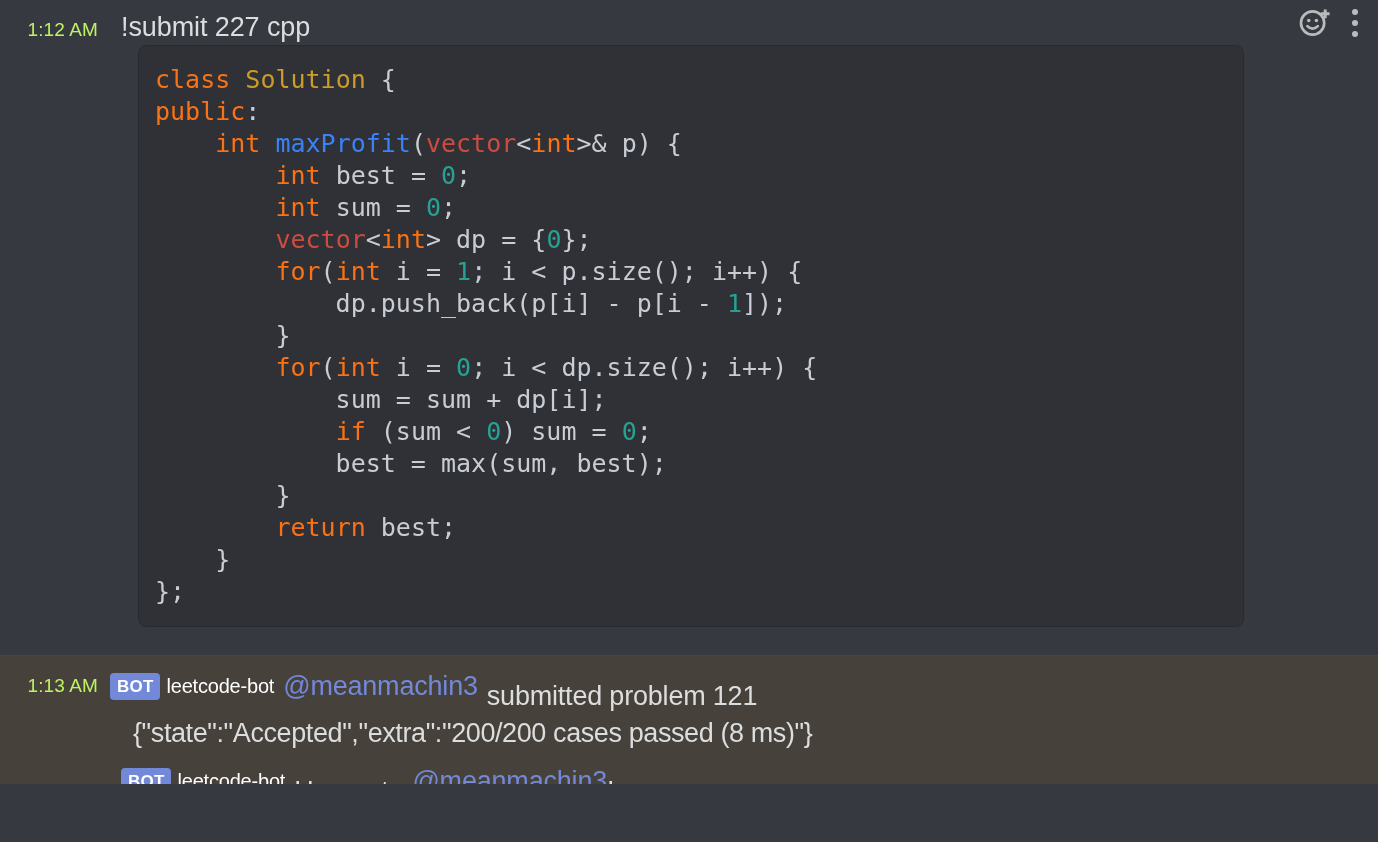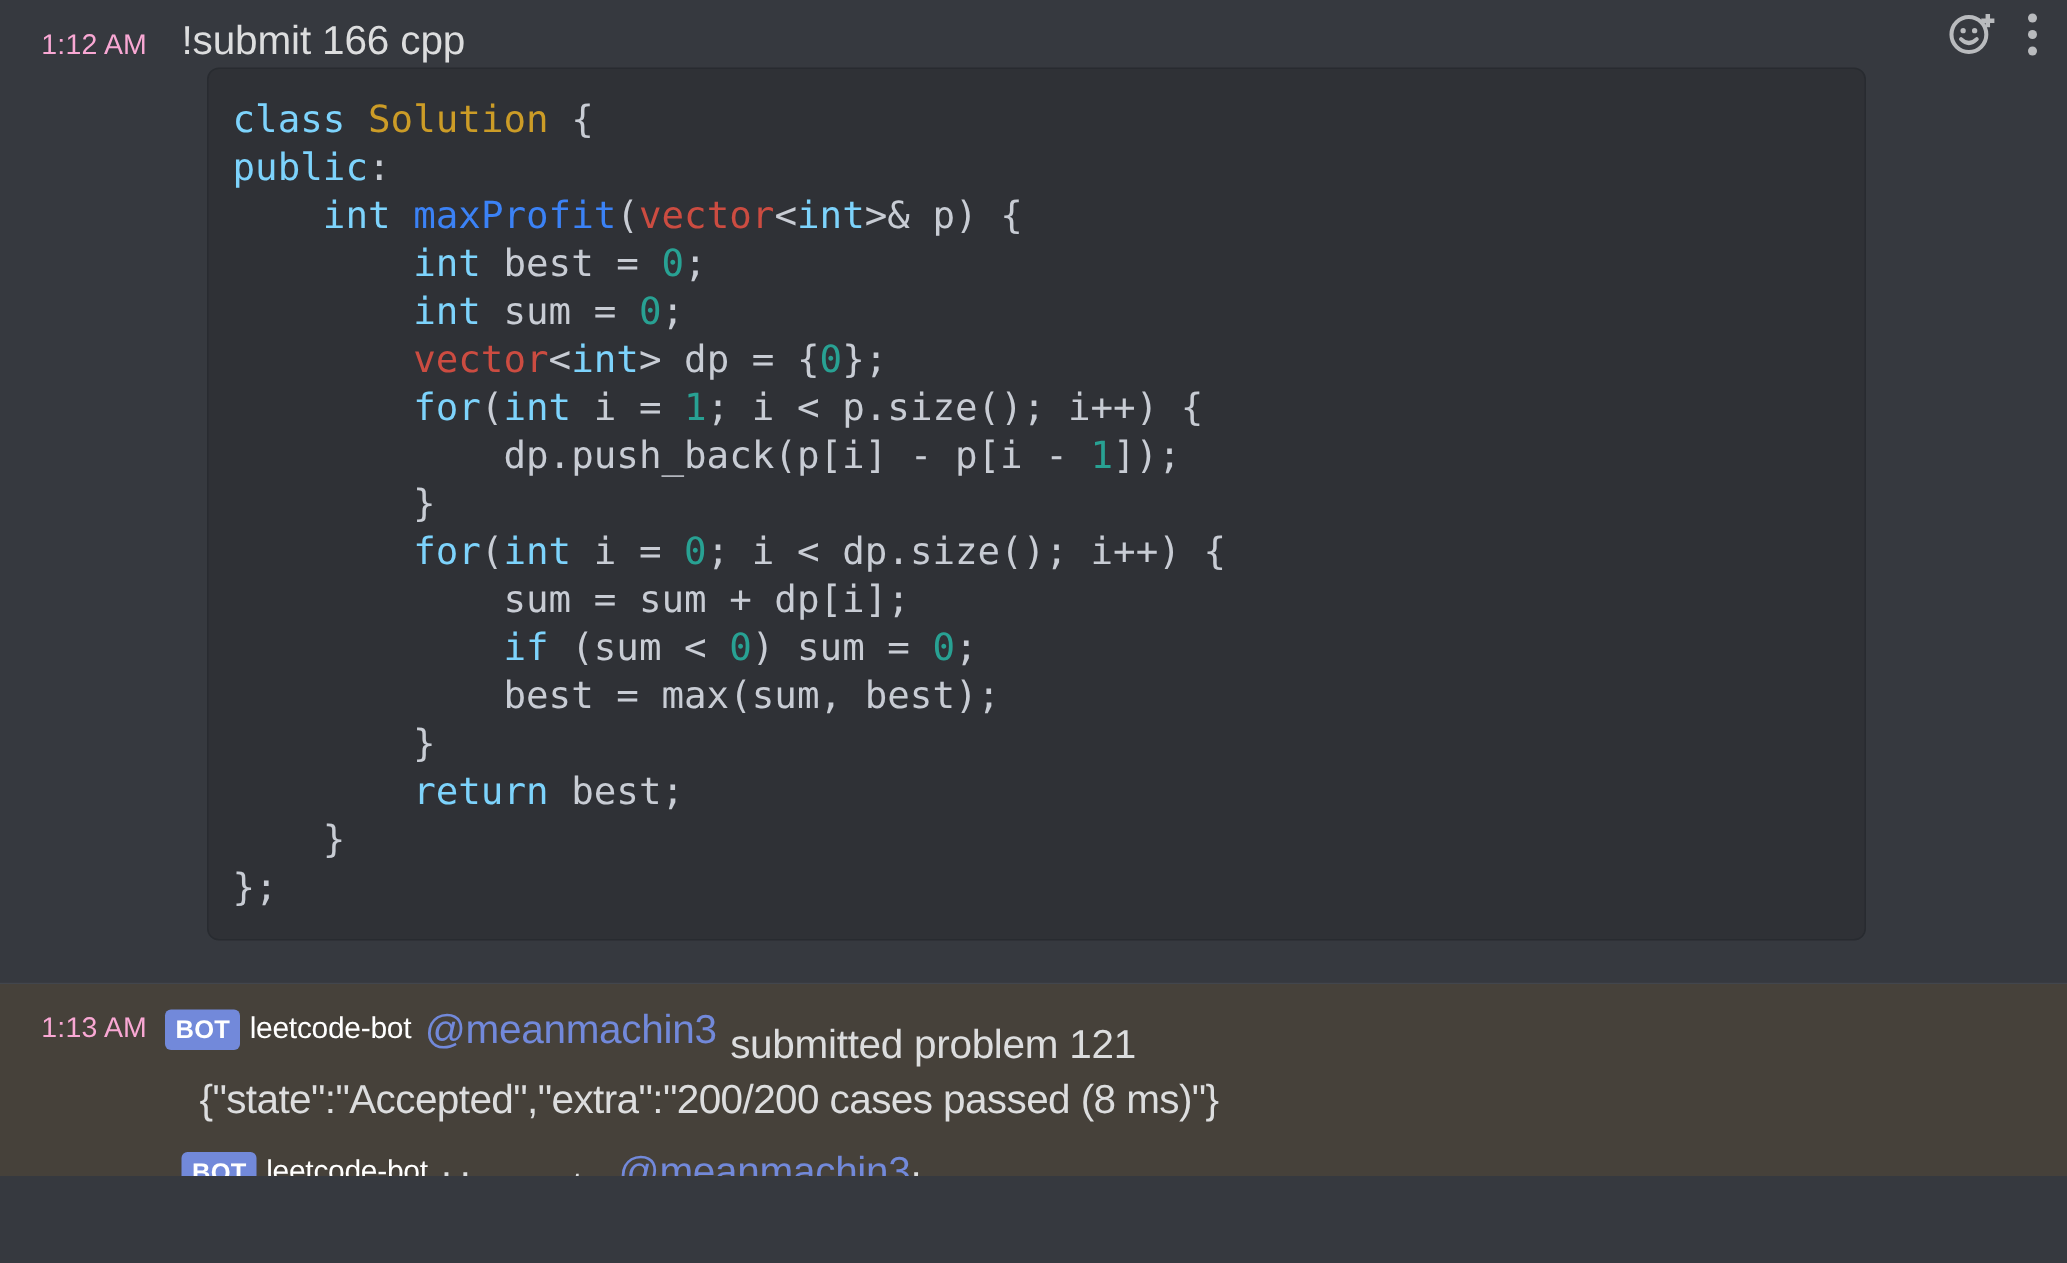--- a/index.html
+++ b/index.html
@@ -35,21 +35,21 @@
 
   .user-header {
     display: flex;
     align-items: baseline;
     padding: 12px 0 0 0;
     height: 42px;
     box-sizing: border-box;
   }
 
   .timestamp {
-    color: #f9a8d4;
+    color: #bef264;
     font-size: 19px;
     line-height: 30px;
     width: 110px;
     text-align: right;
     padding-right: 12px;
     box-sizing: border-box;
     flex: none;
     letter-spacing: 0.1px;
   }
 
@@ -114,21 +114,21 @@
   }
   pre.code {
     margin: 0;
     font-family: "DejaVu Sans Mono", monospace;
     font-size: 25px;
     line-height: 32px;
     color: #c8ccd4;
     white-space: pre;
     letter-spacing: 0px;
   }
-  .tok-kw   { color: #7dd3fc; }   
+  .tok-kw   { color: #f97316; }   
   .tok-type { color: #cc4c41; }   
   .tok-fn   { color: #3b82f6; }   
   .tok-cls  { color: #cc9c27; }   
   .tok-num  { color: #28a193; }
 
   
   .divider {
     height: 1px;
     background: #42464d;
     width: 100%;
@@ -232,21 +232,21 @@
       </span>
       <span class="icon-btn dots-icon">
         <i></i>
         <i></i>
         <i></i>
       </span>
     </div>
 
     <div class="user-header">
       <span class="timestamp">1:12 AM</span>
-      <span class="msg-inline-text">!submit 166 cpp</span>
+      <span class="msg-inline-text">!submit 227 cpp</span>
     </div>
 
     <div class="codeblock-wrap">
       <div class="codeblock">
         <pre class="code" id="code-target"><span class="tok-kw">class</span> <span class="tok-cls">Solution</span> {
 <span class="tok-kw">public</span>:
     <span class="tok-kw">int</span> <span class="tok-fn">maxProfit</span>(<span class="tok-type">vector</span>&lt;<span class="tok-kw">int</span>&gt;&amp; p) {
         <span class="tok-kw">int</span> best = <span class="tok-num">0</span>;
         <span class="tok-kw">int</span> sum = <span class="tok-num">0</span>;
         <span class="tok-type">vector</span>&lt;<span class="tok-kw">int</span>&gt; dp = {<span class="tok-num">0</span>};

